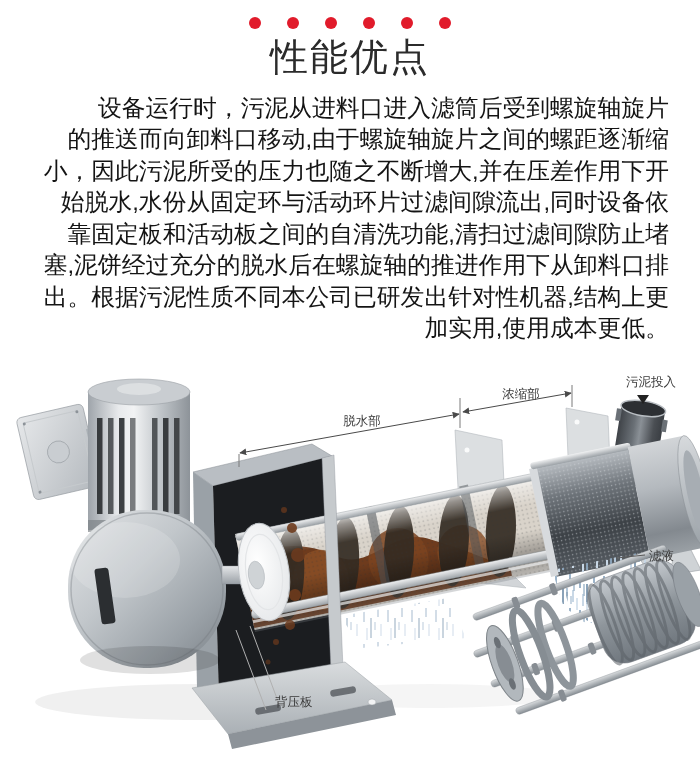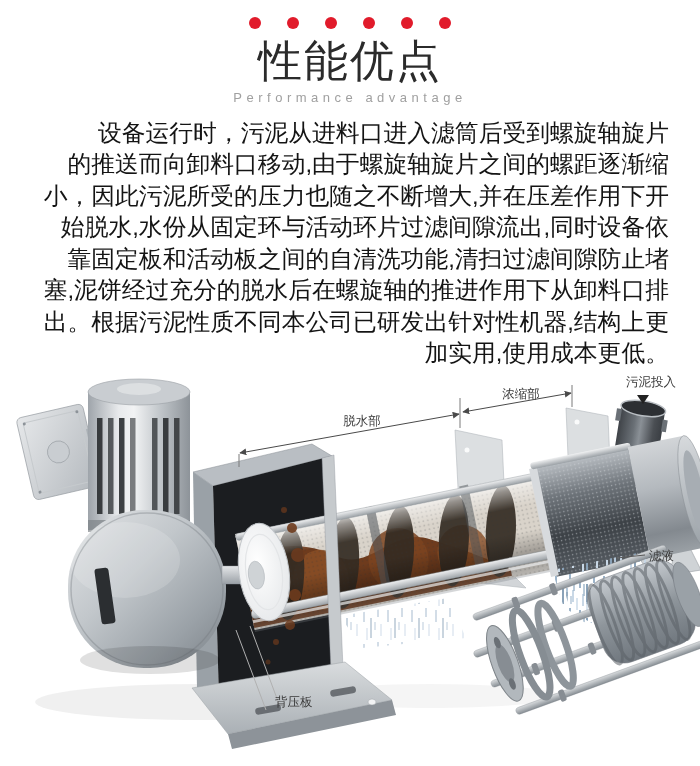--- a/index.html
+++ b/index.html
@@ -1,20 +1,20 @@
 <!DOCTYPE html>
 <html style="--accent: #e11b2b;"><head>
 <meta charset="utf-8">
 <style>
   html,body{margin:0;padding:0;background:#fff;}
   #page{position:relative;width:700px;height:766px;background:#fff;overflow:hidden;
         font-family:"Liberation Sans","DejaVu Sans",sans-serif;}
   .dots{display:flex;justify-content:center;gap:26px;padding-top:17px;}
   .dot{width:12px;height:12px;border-radius:50%;background:var(--accent,#e11b2b);}
-  .title{margin:7px 0 0;text-align:center;font-size:44px;font-weight:500;color:#2b2b2b;
+  .title{margin:7px 0 0;text-align:center;font-size:38px;font-weight:500;color:#2b2b2b;
          letter-spacing:2px;line-height:1.15;}
   .subtitle{text-align:center;font-size:13px;letter-spacing:4.5px;color:#a0a0a0;
             margin-top:3px;font-weight:500;}
   .desc{margin:12px 31px 0;font-size:23.8px;line-height:31.5px;color:#141414;
         white-space:pre-line;text-indent:35px;text-align:right;}
   .photo{position:absolute;left:0;top:370px;width:700px;height:396px;}
   svg text{font-family:"Liberation Sans","DejaVu Sans",sans-serif;}
 </style>
 </head>
 <body>
@@ -24,21 +24,20 @@
   <div class="dots">
     <span class="dot"></span>
     <span class="dot"></span>
     <span class="dot"></span>
     <span class="dot"></span>
     <span class="dot"></span>
     <span class="dot"></span>
   </div>
 
   <h1 class="title">性能优点</h1>
-  <div class="subtitle">Performance advantage</div>
 
   <p class="desc">设备运行时，污泥从进料口进入滤筒后受到螺旋轴旋片
 的推送而向卸料口移动,由于螺旋轴旋片之间的螺距逐渐缩
 小，因此污泥所受的压力也随之不断增大,并在压差作用下开
 始脱水,水份从固定环与活动环片过滤间隙流出,同时设备依
 靠固定板和活动板之间的自清洗功能,清扫过滤间隙防止堵
 塞,泥饼经过充分的脱水后在螺旋轴的推进作用下从卸料口排
 出。根据污泥性质不同本公司已研发出针对性机器,结构上更
 加实用,使用成本更低。</p>
 

